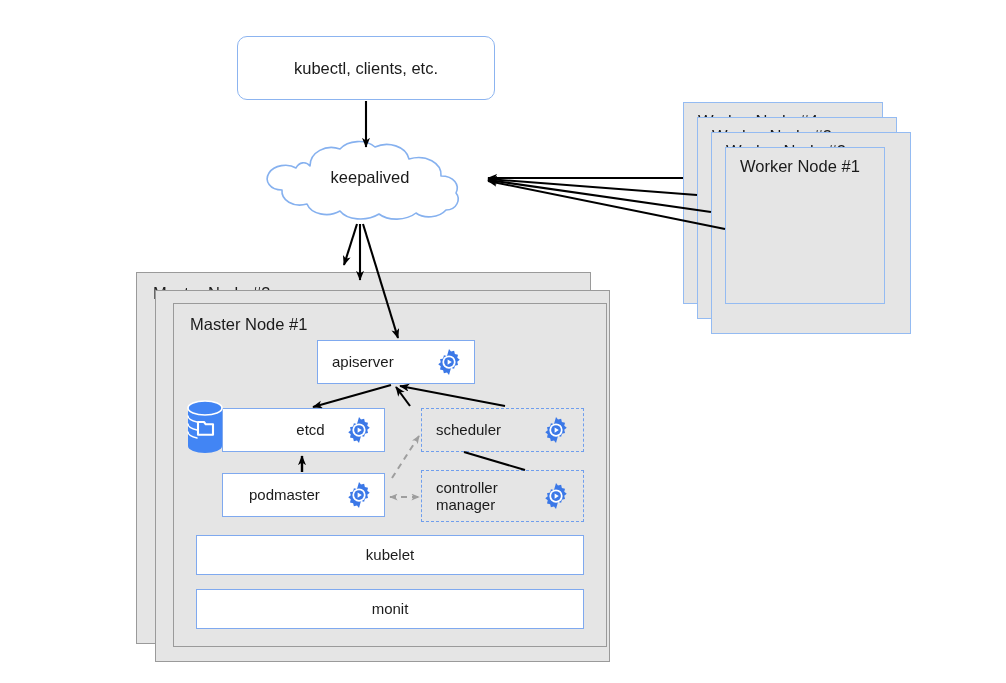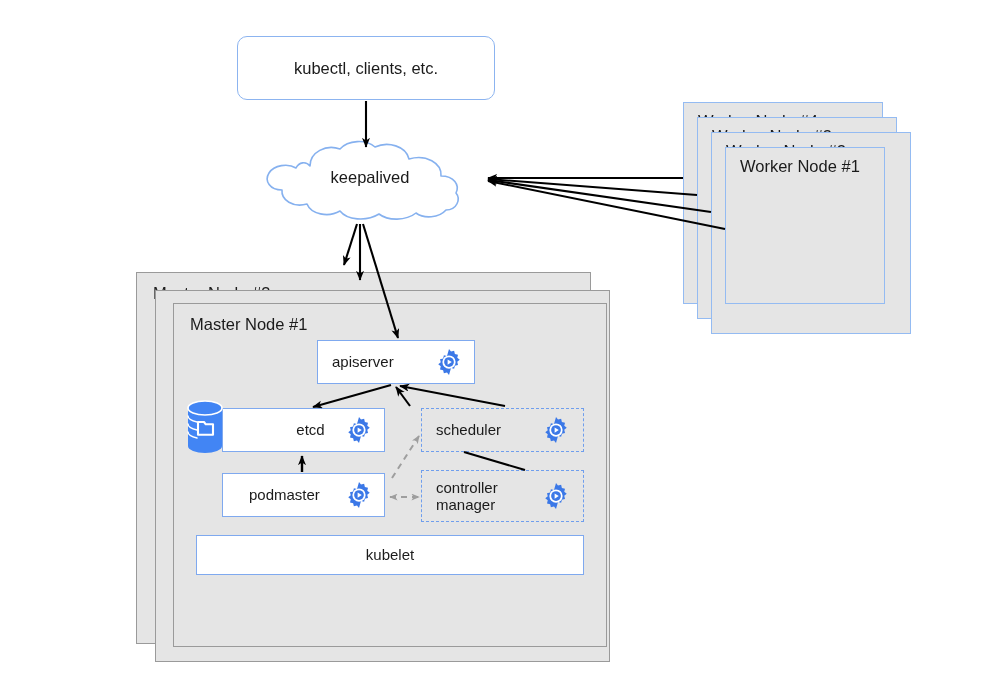--- a/index.html
+++ b/index.html
@@ -202,20 +202,23 @@
       <circle cx="12" cy="12" r="5.3" fill="#ffffff"></circle>
       <circle cx="12" cy="12" r="3.9" fill="#3b78e7"></circle>
       <path fill="#ffffff" d="M10.9 9.9l3.3 2.1-3.3 2.1z"></path>
     </svg>
   </div>
 
   <div class="abs comp solid centered" style="left:196px; top:535px; width:388px; height:40px; z-index:21;">
     <span class="comp-label">kubelet</span>
   </div>
 
+  <div class="abs comp solid centered" style="left:196px; top:589px; width:388px; height:40px; z-index:21;">
+    <span class="comp-label">monit</span>
+  </div>
 
   <div class="abs" id="cloud-group" style="z-index:15;">
     <svg width="244" height="82" viewBox="0 0 244 82" aria-hidden="true">
       <path d="M62 26 C62 12 78 4 92 9 C100 0 118 -1 127 7
                C140 1 158 6 161 19 C178 14 194 23 193 36
                C206 36 212 45 208 53 C213 59 209 70 198 70
                C191 78 176 79 168 73 C158 81 140 81 131 74
                C118 82 99 80 92 71 C80 78 63 74 59 64
                C45 68 33 60 34 50 C22 50 16 41 21 33
                C26 25 40 23 48 28 C51 22 58 21 62 26 Z" fill="#ffffff" stroke="#86b1ef" stroke-width="1.6" stroke-linejoin="round"></path>

